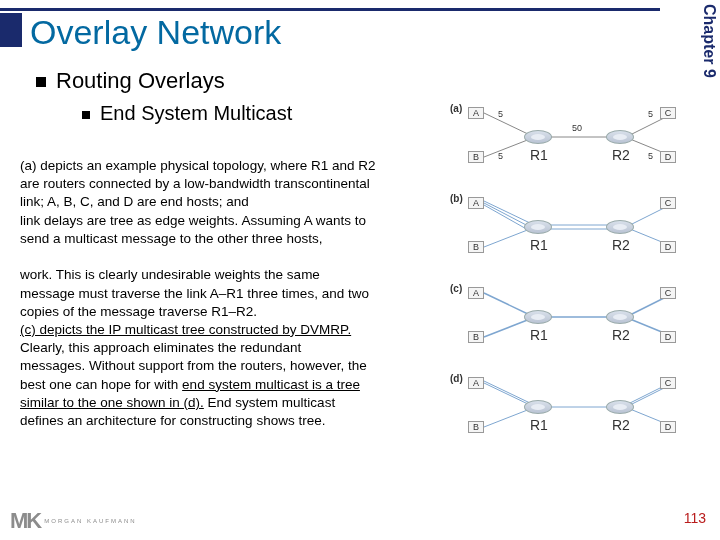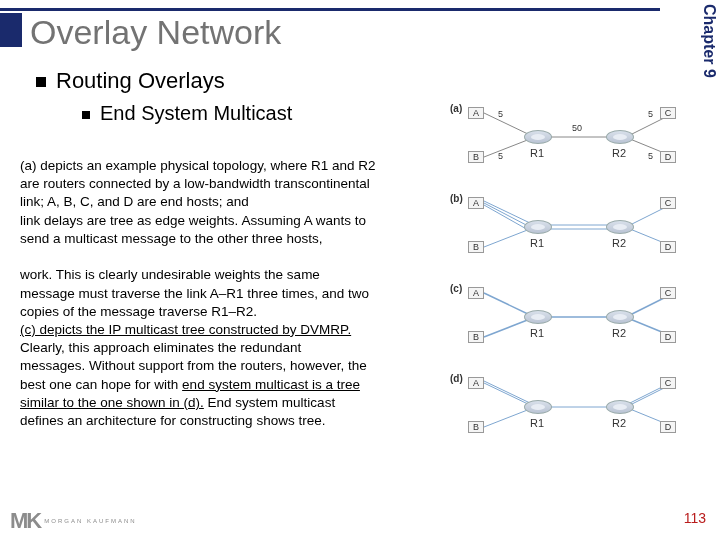--- a/index.html
+++ b/index.html
@@ -39,21 +39,21 @@
     width: 22px;
     height: 34px;
     background: #1a2a6c;
   }
   .title-bar h1 {
     position: absolute;
     left: 30px;
     top: 2px;
     font-size: 34px;
     font-weight: normal;
-    color: #737373;
+    color: #0369a1;
   }
   .sub1 {
     position: absolute;
     left: 36px;
     top: 68px;
     font-size: 22px;
     color: #000;
   }
   .sub2 {
     position: absolute;
@@ -129,21 +129,21 @@
     content: "";
     position: absolute;
     left: 50%; top: 50%;
     transform: translate(-50%,-50%);
     width: 14px; height: 6px;
     border-radius: 50%;
     background: #e8edf4;
   }
   .rlabel {
     position: absolute;
-    font-size: 11px;
+    font-size: 14px;
     color: #333;
   }
   .wt {
     position: absolute;
     font-size: 9px;
     color: #333;
   }
   svg.net {
     position: absolute;
     left: 0; top: 0;

